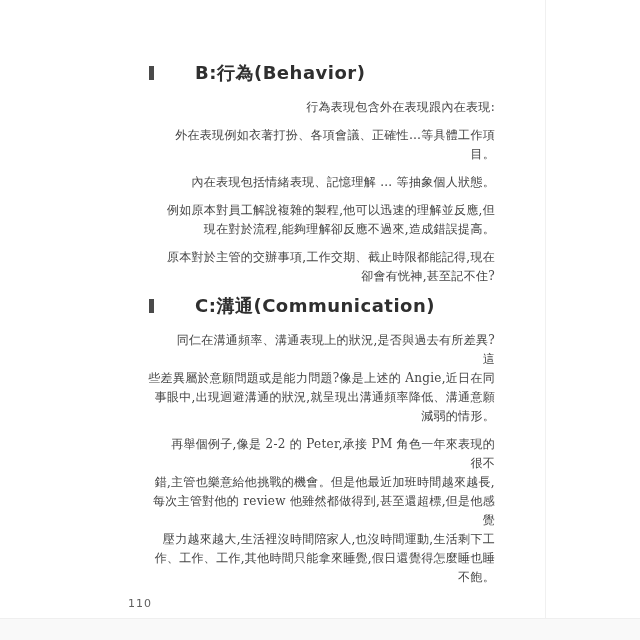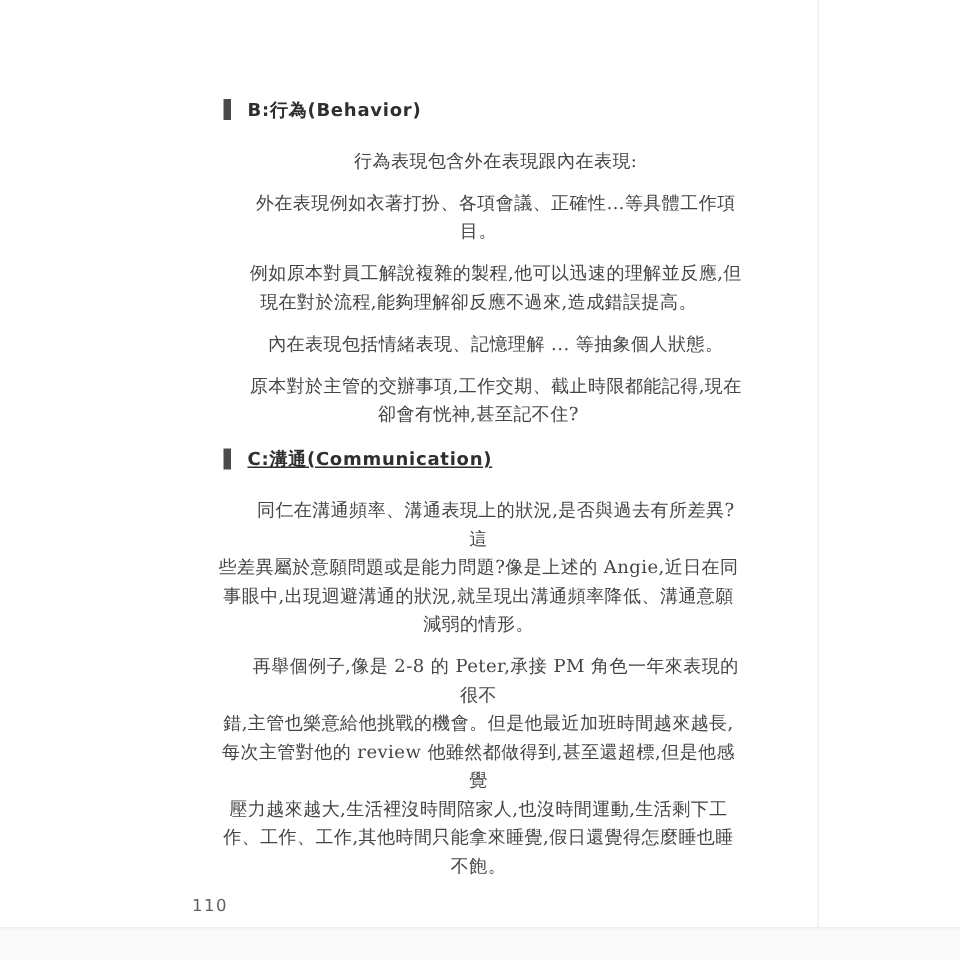--- a/index.html
+++ b/index.html
@@ -31,40 +31,41 @@
     position: absolute;
     left: 143px; top: 65px;
     width: 352px;
   }
   .heading {
     display: flex;
     align-items: center;
     margin: 0 0 17px 0;
     font-family: "DejaVu Sans", sans-serif;
     font-weight: bold;
-    font-size: 12px;
+    font-size: 18px;
     line-height: 16px;
     color: #2f2f2f;
     letter-spacing: 0.5px;
+    gap: 30px;
   }
-  .heading-c { margin-top: 12px; text-decoration: underline; }
+  .heading-c { margin-top: 12px; }
   .hbar {
     flex: none;
     width: 5px; height: 14px;
     background: #4a4a4a;
     margin: 0 11px 0 6px;
   }
   .para {
     margin: 0 0 9px 0;
     font-size: 12px;
     line-height: 19px;
     color: #454545;
     white-space: pre-line;
     text-indent: 23px;
-    text-align: center;
+    text-align: right;
     letter-spacing: 0.3px;
   }
   .page-number {
     position: absolute;
     left: 128px; top: 597px;
     font-family: "DejaVu Sans", sans-serif;
     font-size: 11px;
     color: #5f5f5f;
     letter-spacing: 1px;
   }
@@ -79,36 +80,36 @@
 
   <div class="content">
 
     <h2 class="heading">
       <span class="hbar"></span>
       <span>B:行為(Behavior)</span>
     </h2>
 
     <p class="para">行為表現包含外在表現跟內在表現:</p>
     <p class="para">外在表現例如衣著打扮、各項會議、正確性…等具體工作項目。</p>
+    <p class="para">內在表現包括情緒表現、記憶理解 ... 等抽象個人狀態。</p>
     <p class="para">例如原本對員工解說複雜的製程,他可以迅速的理解並反應,但
 現在對於流程,能夠理解卻反應不過來,造成錯誤提高。</p>
-    <p class="para">內在表現包括情緒表現、記憶理解 ... 等抽象個人狀態。</p>
     <p class="para">原本對於主管的交辦事項,工作交期、截止時限都能記得,現在
 卻會有恍神,甚至記不住?</p>
 
     <h2 class="heading heading-c">
       <span class="hbar"></span>
       <span>C:溝通(Communication)</span>
     </h2>
 
     <p class="para">同仁在溝通頻率、溝通表現上的狀況,是否與過去有所差異?這
 些差異屬於意願問題或是能力問題?像是上述的 Angie,近日在同
 事眼中,出現迴避溝通的狀況,就呈現出溝通頻率降低、溝通意願
 減弱的情形。</p>
-    <p class="para">再舉個例子,像是 2-8 的 Peter,承接 PM 角色一年來表現的很不
+    <p class="para">再舉個例子,像是 2-2 的 Peter,承接 PM 角色一年來表現的很不
 錯,主管也樂意給他挑戰的機會。但是他最近加班時間越來越長,
 每次主管對他的 review 他雖然都做得到,甚至還超標,但是他感覺
 壓力越來越大,生活裡沒時間陪家人,也沒時間運動,生活剩下工
 作、工作、工作,其他時間只能拿來睡覺,假日還覺得怎麼睡也睡
 不飽。</p>
 
   </div>
 
   <div class="page-number">110</div>
 

